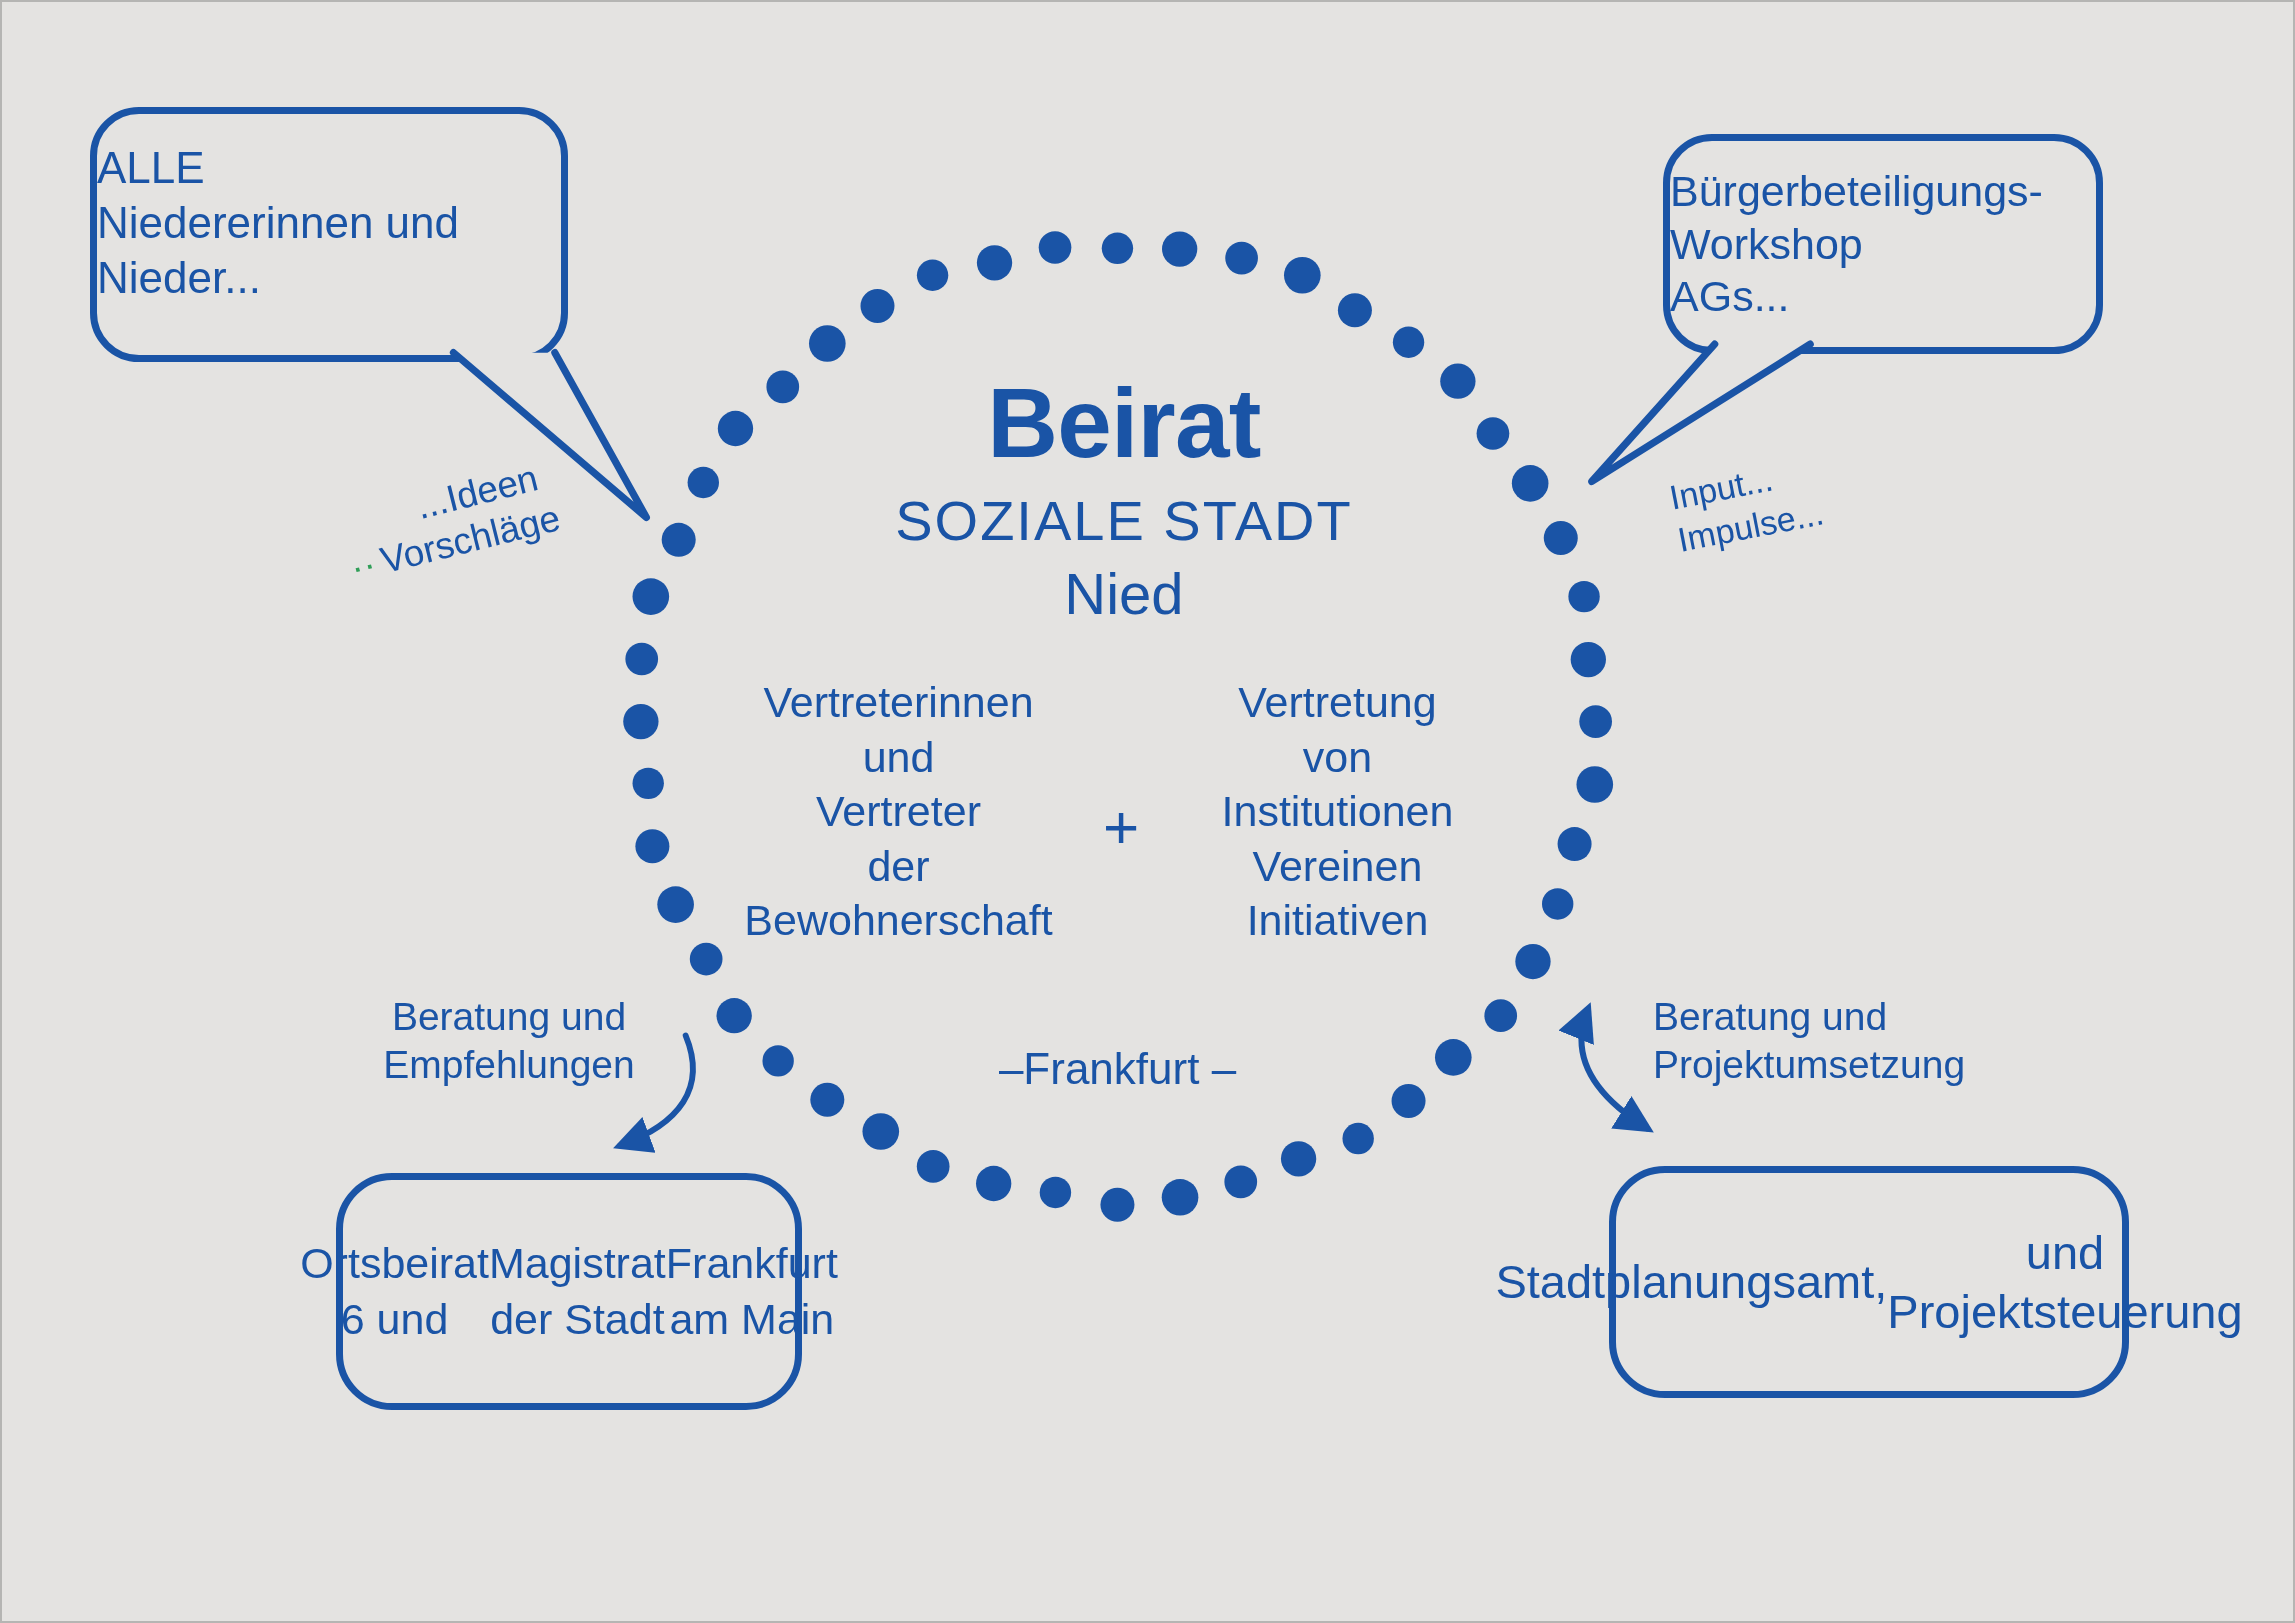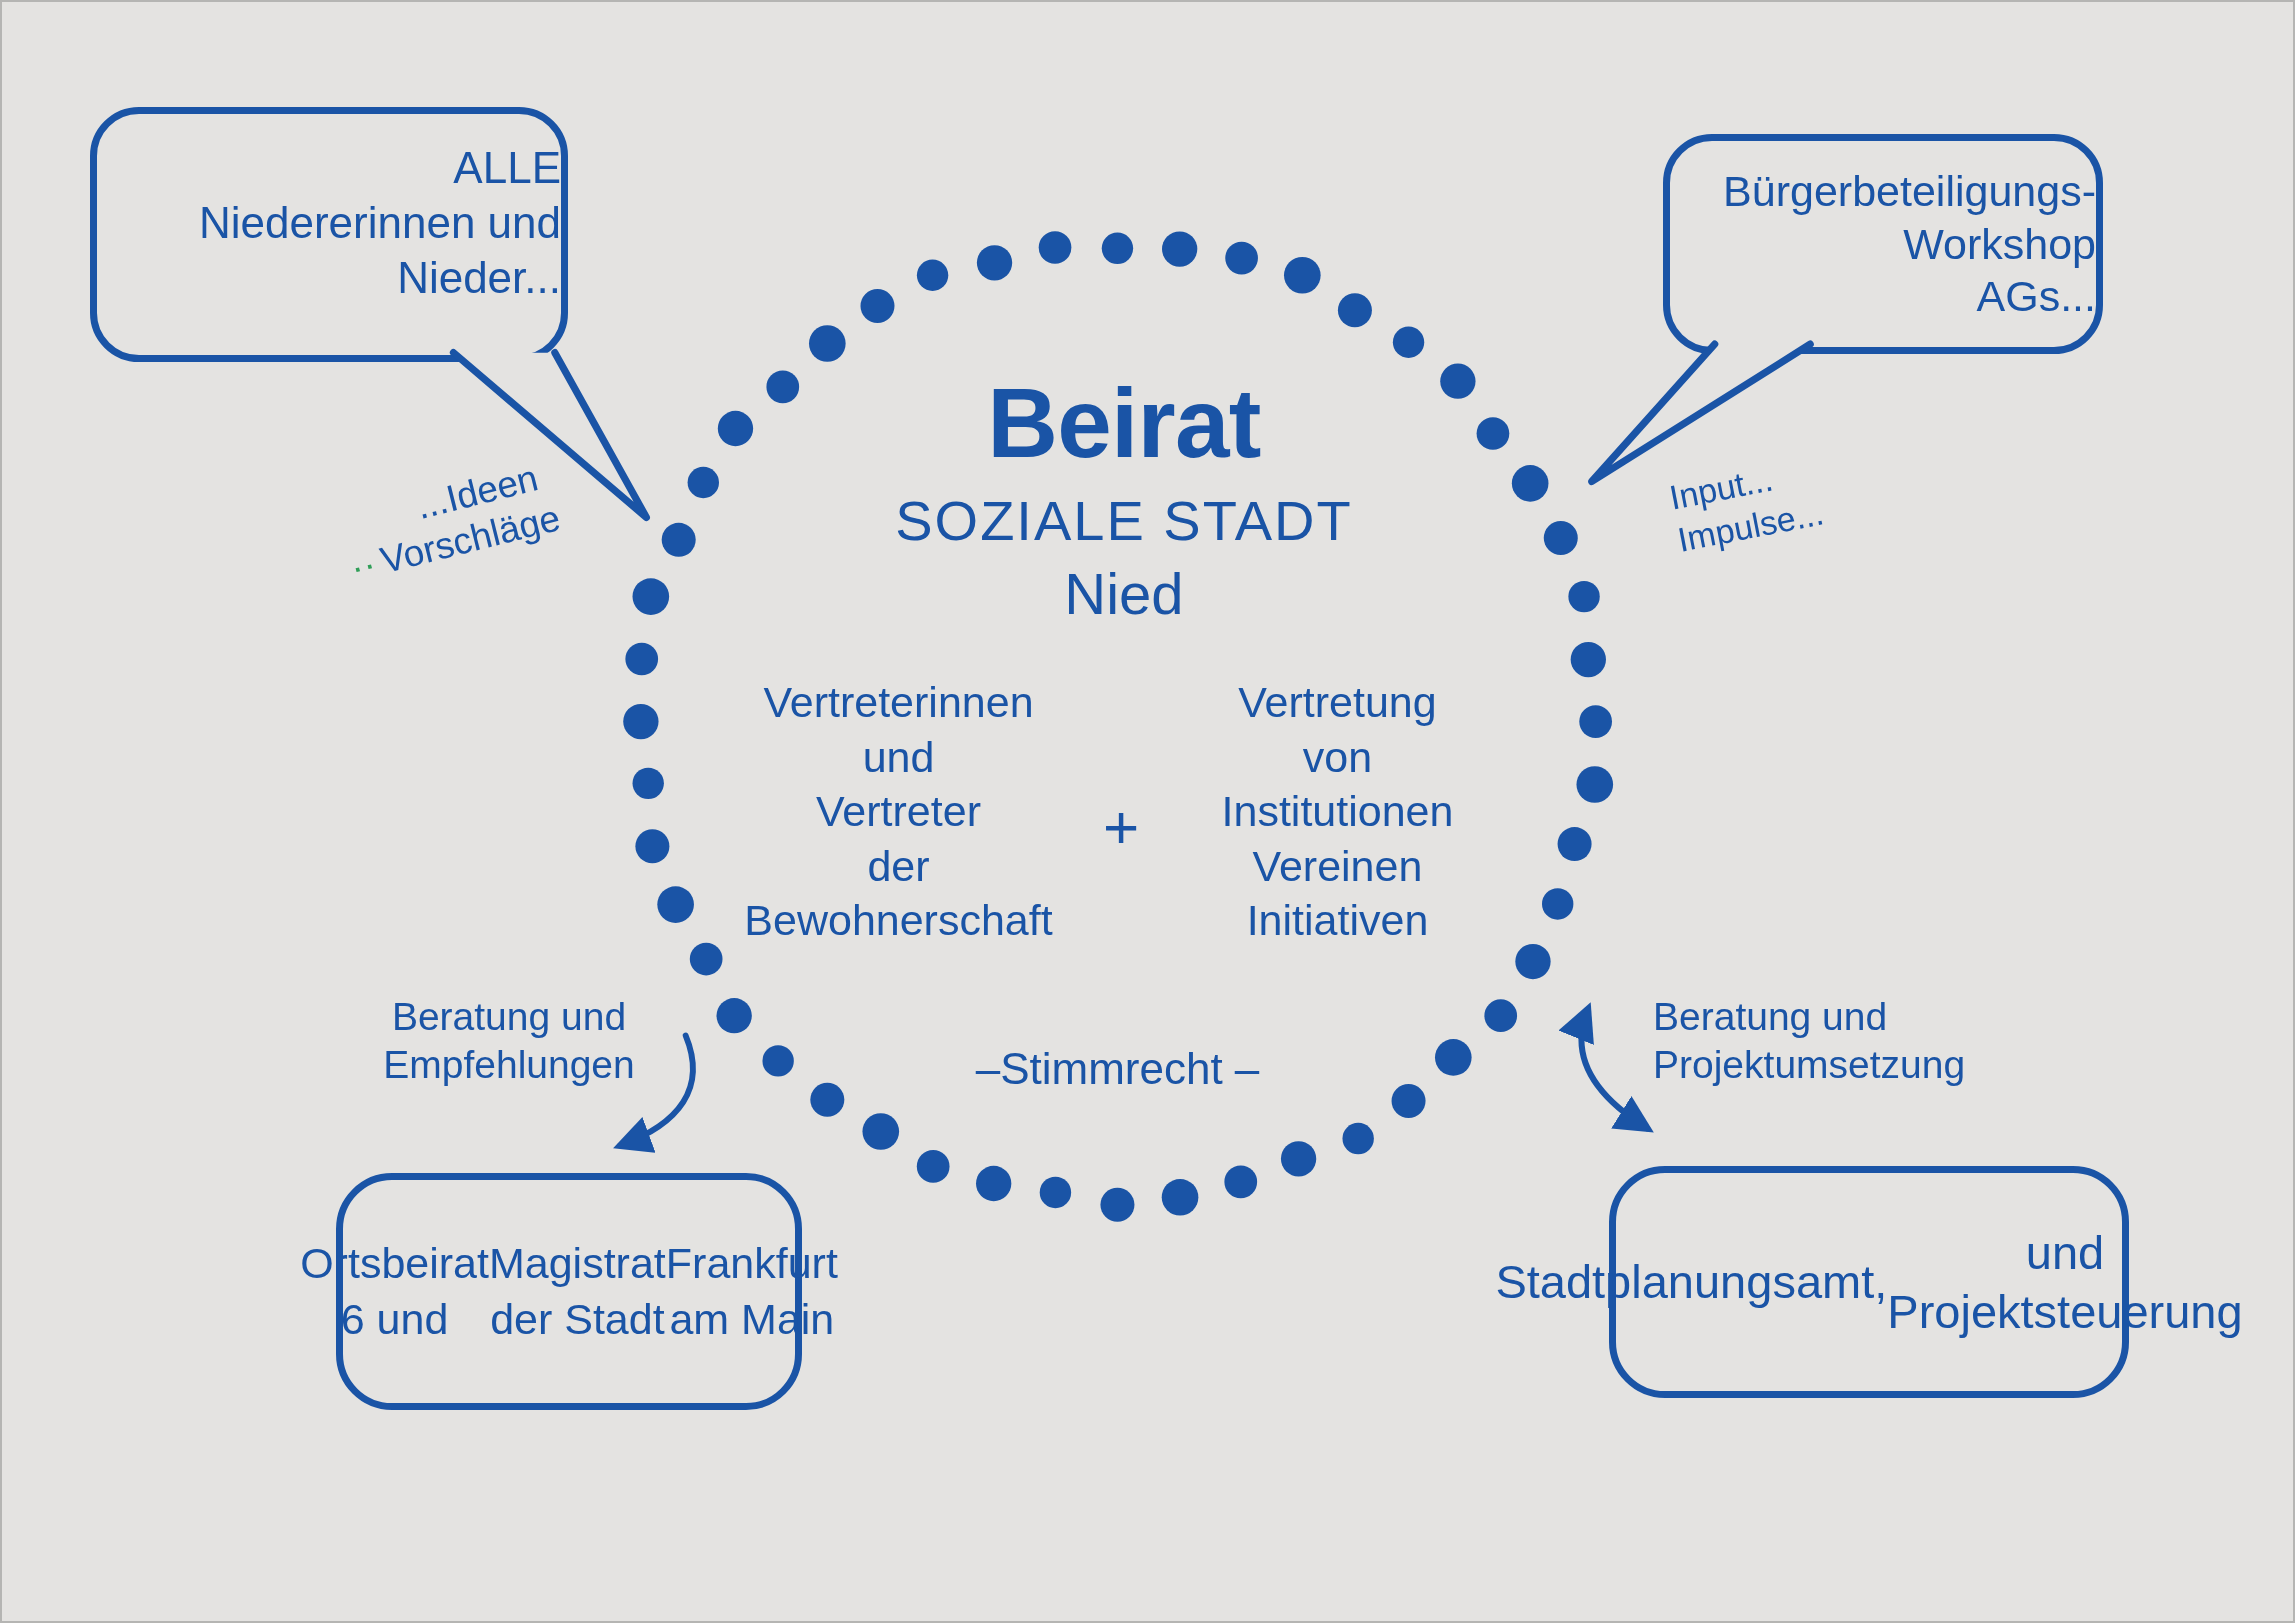--- a/index.html
+++ b/index.html
@@ -17,21 +17,21 @@
     border:2px solid #b5b5b3;
     overflow:hidden;
     color:var(--blue);
   }
   .bubble{
     position:absolute;
     border:7.2px solid var(--blue);
     border-radius:49px;
     background:var(--bg);
     display:flex;flex-direction:column;align-items:center;
-    text-align:right;
+    text-align:left;
     color:var(--blue);
   }
   .bubble .line{width:100%;}
   #bubble-top-left{left:88px;top:105px;width:478px;height:255px;font-size:44px;line-height:1.25;padding-top:26px;}
   #bubble-top-right{left:1661px;top:132px;width:440px;height:220px;font-size:43px;line-height:1.22;justify-content:center;}
   .box{
     position:absolute;
     border:7.2px solid var(--blue);
     border-radius:56px;
     background:var(--bg);
@@ -103,21 +103,21 @@
   <div class="center-text" id="plus-sign">+</div>
 
   <div class="center-text" id="right-column">
     <div>Vertretung</div>
     <div>von</div>
     <div>Institutionen</div>
     <div>Vereinen</div>
     <div>Initiativen</div>
   </div>
 
-  <div class="center-text" id="stimmrecht">–Stimmrecht –</div>
+  <div class="center-text" id="stimmrecht">–Frankfurt –</div>
 
   <div class="side-label" id="label-beratung-links">
     <div>Beratung und</div>
     <div>Empfehlungen</div>
   </div>
 
   <div class="side-label" id="label-beratung-rechts">
     <div>Beratung und</div>
     <div>Projektumsetzung</div>
   </div>

